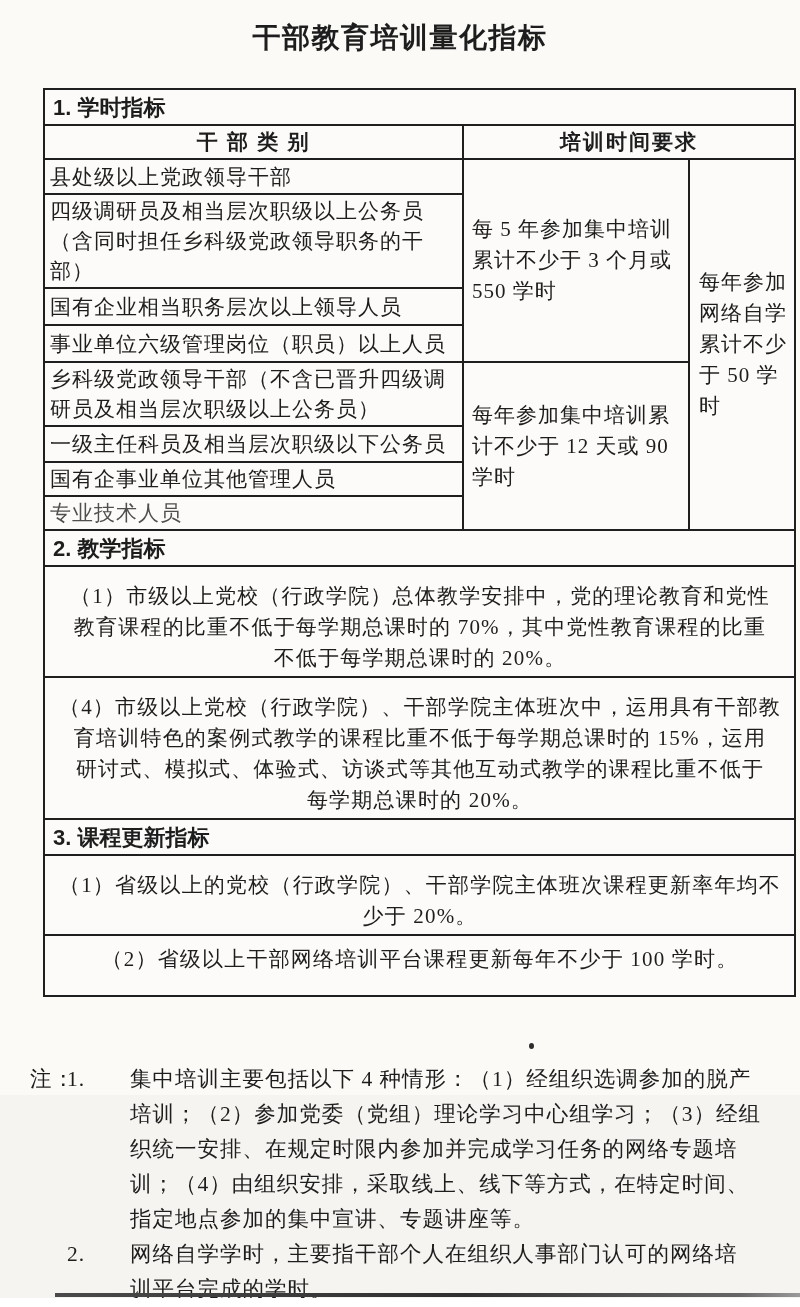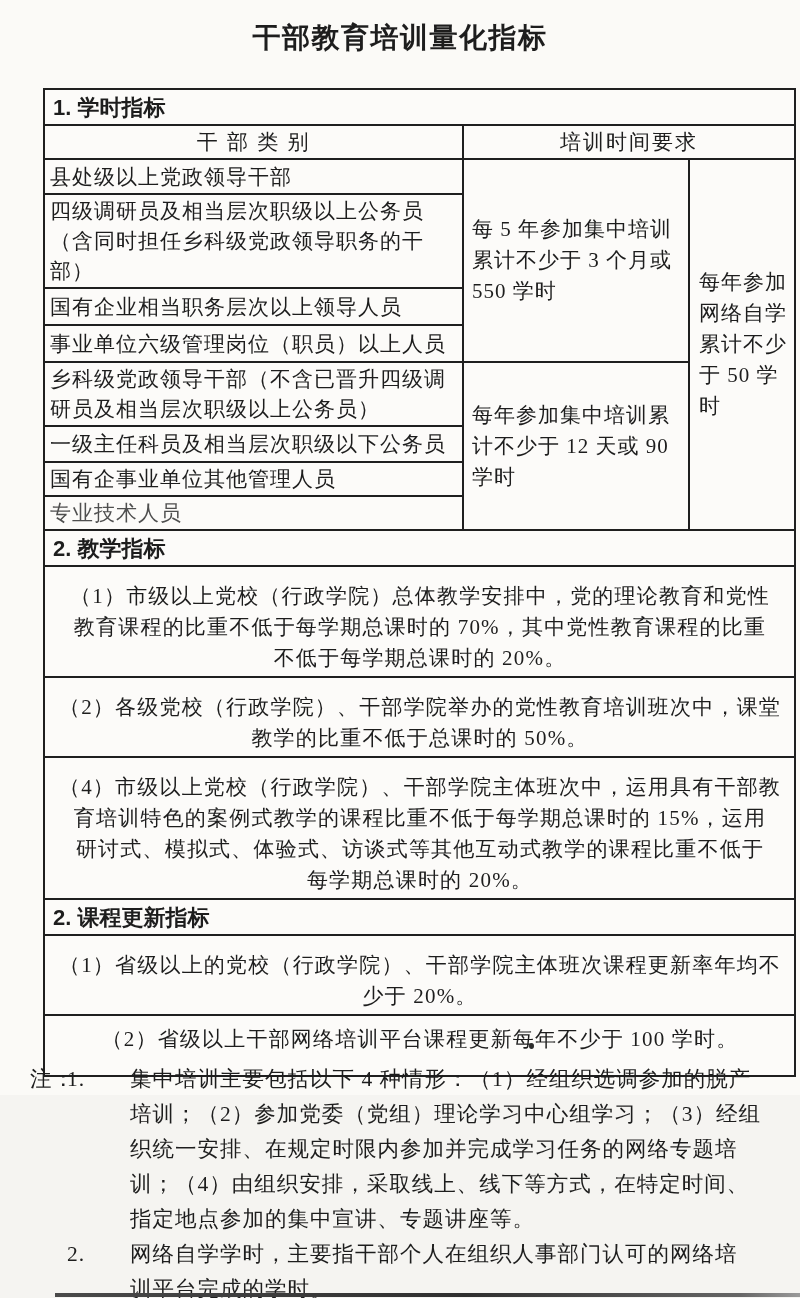--- a/index.html
+++ b/index.html
@@ -18,21 +18,21 @@
     border:2px solid #1f1f1f;background:#fcfbf9;box-sizing:border-box;margin-left:20px;
   }
   .sec-head{
     font-family:"Liberation Sans","DejaVu Sans",sans-serif;
     font-weight:700;font-size:22px;line-height:27px;
     padding:4px 8px 3px 8px;border-bottom:2px solid #1f1f1f;
   }
   .sec-head.bt{border-top:2px solid #1f1f1f;}
   table.s1{border-collapse:collapse;border:hidden;width:100%;table-layout:fixed;}
   .s1 th,.s1 td{border:2px solid #1f1f1f;box-sizing:border-box;}
-  .colhead{font-weight:400;font-size:21px;text-align:center;letter-spacing:2px;padding:2px 0;}
+  .colhead{font-weight:700;font-size:21px;text-align:center;letter-spacing:2px;padding:2px 0;}
   .cat{font-size:21px;line-height:30px;letter-spacing:1px;padding:1px 3px 1px 5px;vertical-align:middle;}
   .req{font-size:21px;line-height:31px;letter-spacing:1px;padding:3px 2px 3px 8px;vertical-align:middle;}
   .online{padding-left:9px;}
   .pre{white-space:pre-line;}
   .dim{color:#4f4f4f;}
   .item{font-size:21px;line-height:31px;letter-spacing:1.2px;padding:14px 6px 2px 7px;box-sizing:border-box;text-align:center;}
   .item + .item{border-top:2px solid #1f1f1f;}
   .pad-bot{padding-bottom:20px;padding-top:8px;}
   .scan-band{position:absolute;left:0;top:1095px;width:800px;height:212px;background:#f1f0ec;opacity:.6;}
   .notes{
@@ -110,28 +110,26 @@
         <tr style="height:33px">
           <td class="cat dim">专业技术人员</td>
         </tr>
       </tbody>
     </table>
 
     <div class="sec-head bt">2. 教学指标</div>
     <div class="item pre" style="min-height:92px">（1）市级以上党校（行政学院）总体教学安排中，党的理论教育和党性
 教育课程的比重不低于每学期总课时的 70%，其中党性教育课程的比重
 不低于每学期总课时的 20%。</div>
-    <div class="item pre" style="min-height:63px">（2）各级党校（行政学院）、干部学院举办的党性教育培训班次中，课堂
-教学的比重不低于总课时的 50%。</div>
     <div class="item pre" style="min-height:130px">（4）市级以上党校（行政学院）、干部学院主体班次中，运用具有干部教
 育培训特色的案例式教学的课程比重不低于每学期总课时的 15%，运用
 研讨式、模拟式、体验式、访谈式等其他互动式教学的课程比重不低于
 每学期总课时的 20%。</div>
 
-    <div class="sec-head bt">2. 课程更新指标</div>
+    <div class="sec-head bt">3. 课程更新指标</div>
     <div class="item pre" style="min-height:64px">（1）省级以上的党校（行政学院）、干部学院主体班次课程更新率年均不
 少于 20%。</div>
     <div class="item pre pad-bot" style="min-height:54px">（2）省级以上干部网络培训平台课程更新每年不少于 100 学时。</div>
 
   </div>
 
   <div class="stray-dot"></div>
 
   <div class="notes">
     <div class="note">

